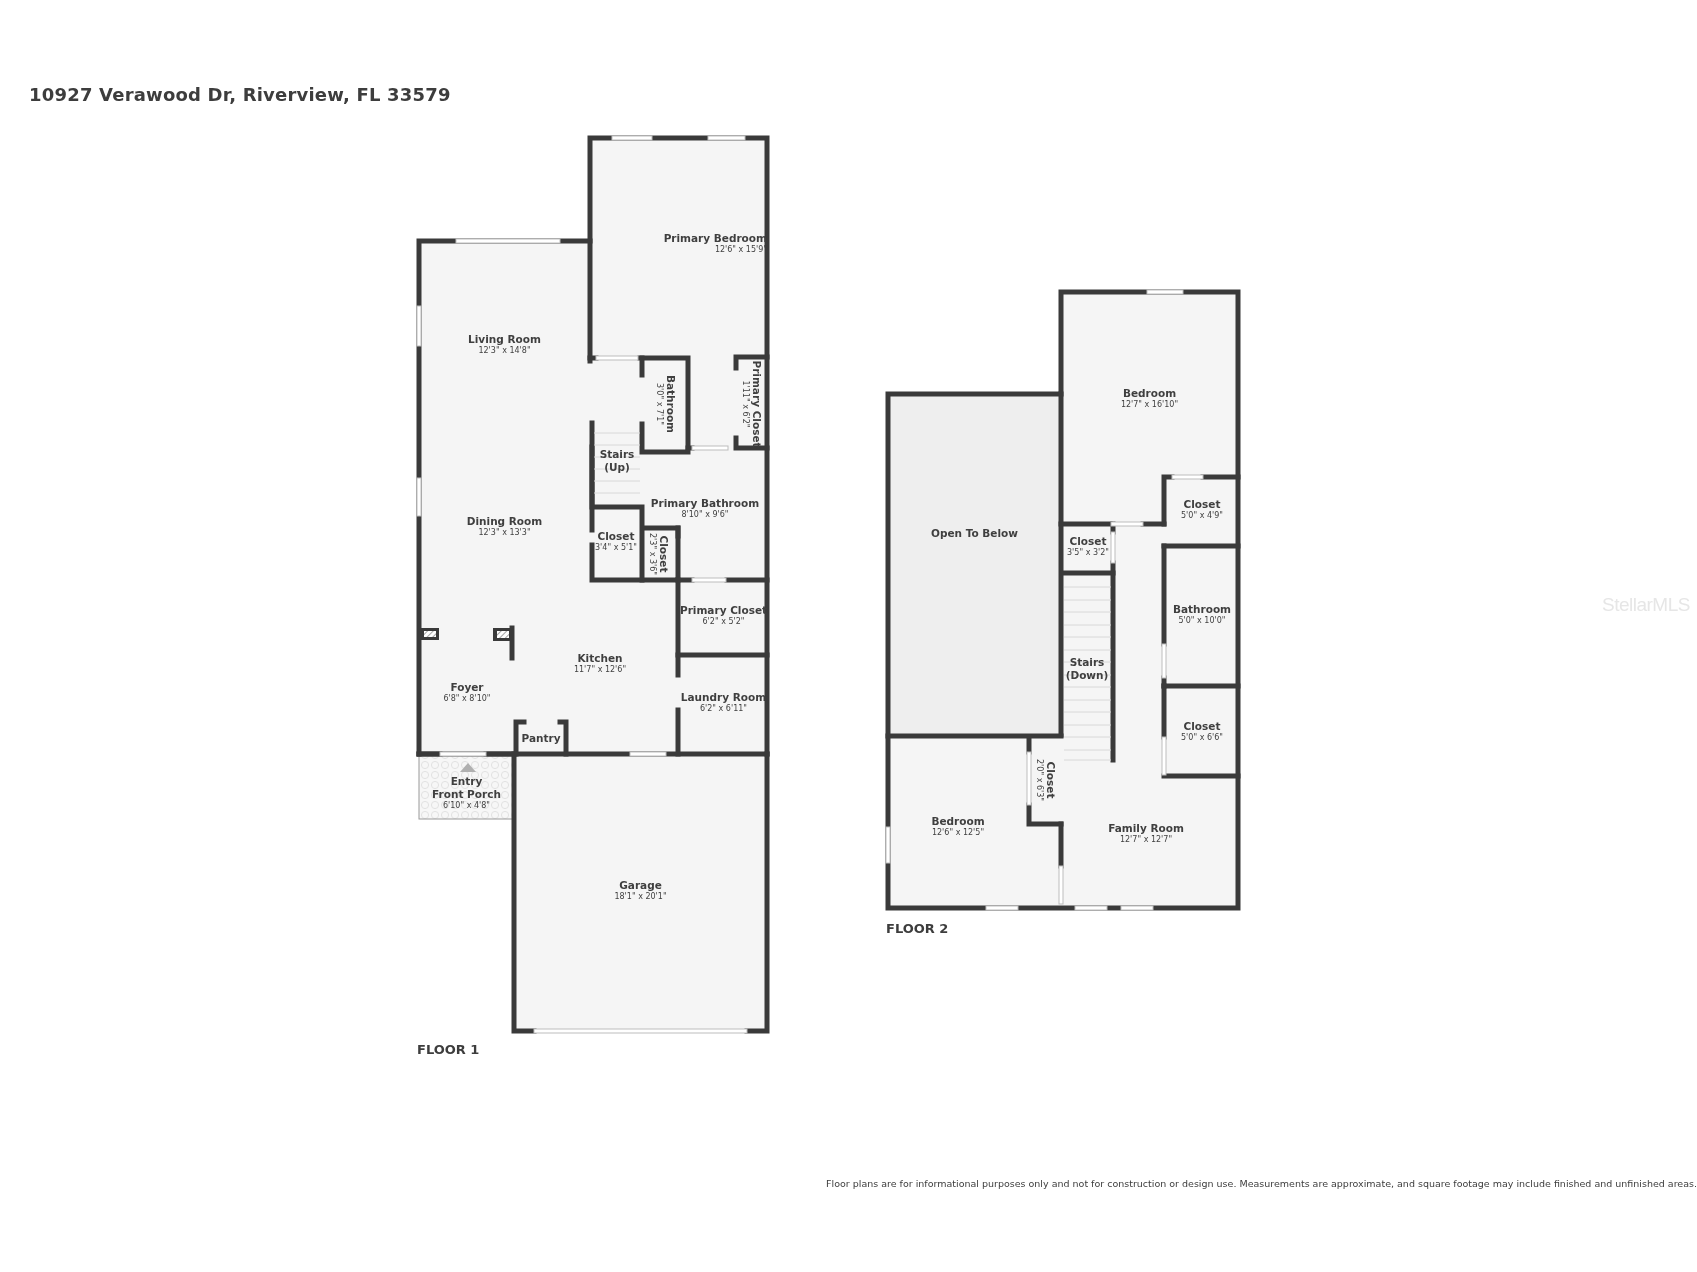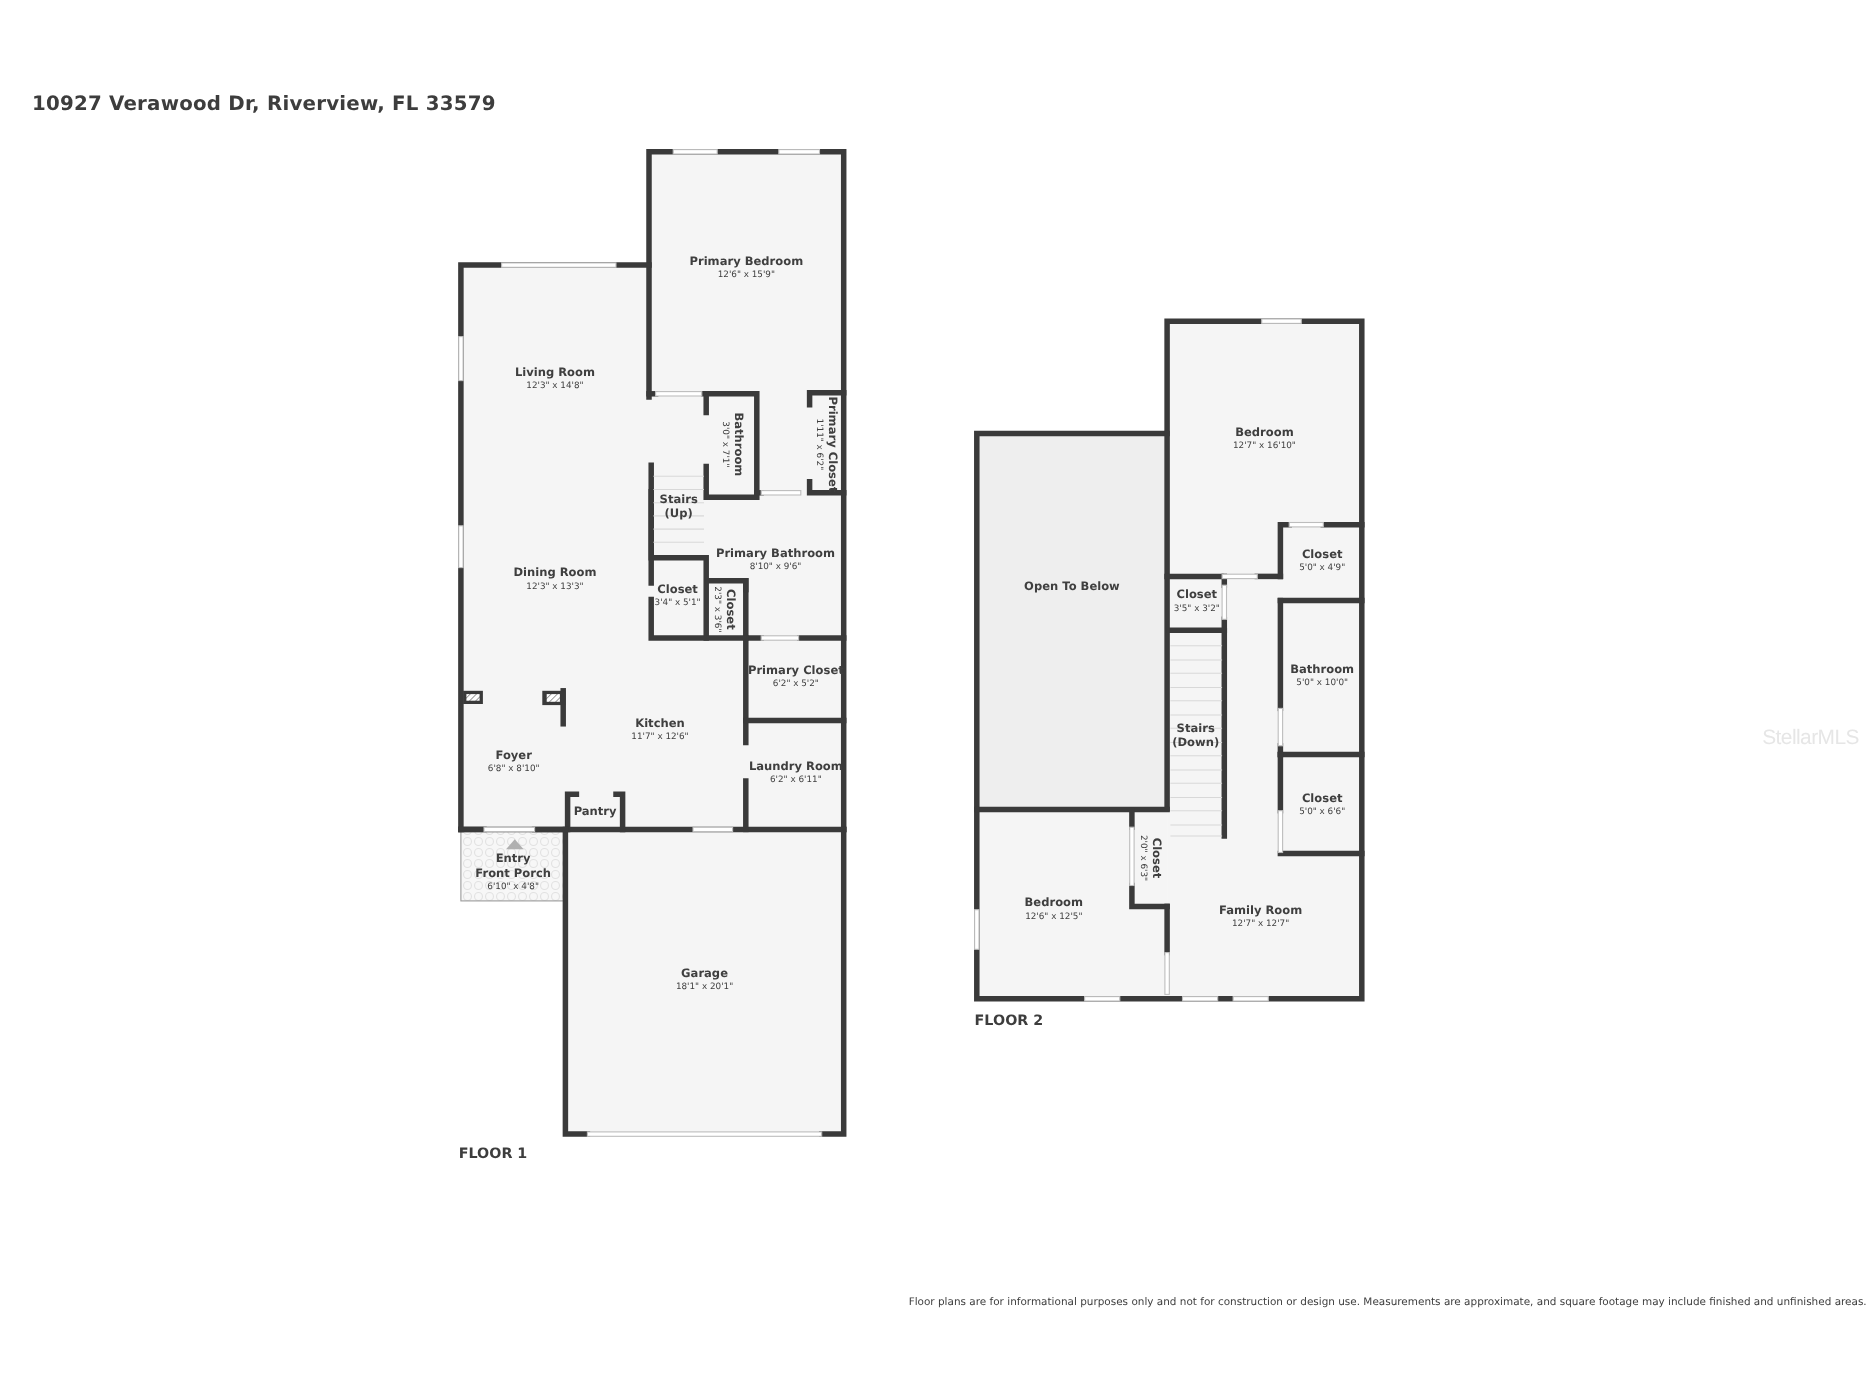--- a/index.html
+++ b/index.html
@@ -1,20 +1,20 @@
 <!DOCTYPE html>
 <html><head>
 <meta charset="utf-8">
 <style>
   html,body{margin:0;padding:0;background:#ffffff;}
   body{width:1697px;height:1272px;position:relative;overflow:hidden;font-family:"DejaVu Sans","Liberation Sans",sans-serif;color:#3f3f3f;}
   .title{position:absolute;left:29px;top:84px;font-size:18px;font-weight:bold;color:#3d3d3d;letter-spacing:0.2px;}
   .floor-label{position:absolute;font-size:13px;font-weight:bold;color:#3d3d3d;}
   .disclaimer{position:absolute;left:0;width:1697px;top:1178px;text-align:right;font-size:9.5px;font-weight:normal;color:#3d3d3d;}
-  .watermark{position:absolute;left:1602px;top:660px;font-size:19px;color:#e6e6e6;letter-spacing:-0.5px;font-family:"Liberation Sans",sans-serif;}
+  .watermark{position:absolute;left:1602px;top:594px;font-size:19px;color:#e6e6e6;letter-spacing:-0.5px;font-family:"Liberation Sans",sans-serif;}
   svg.plan{position:absolute;left:0;top:0;}
   .room{position:absolute;display:flex;flex-direction:column;align-items:center;justify-content:center;text-align:center;}
   .room .name{font-size:10.5px;font-weight:bold;color:#3f3f3f;line-height:1.25;white-space:nowrap;}
   .room .dim{font-size:8px;color:#3f3f3f;line-height:1.3;white-space:nowrap;}
   .room.vert{transform:rotate(90deg);}
 </style>
 </head>
 <body>
 
 <div class="title">10927 Verawood Dr, Riverview, FL 33579</div>
@@ -174,21 +174,21 @@
       <line x1="1064" y1="700" x2="1111" y2="700"></line>
       <line x1="1064" y1="712" x2="1111" y2="712"></line>
       <line x1="1064" y1="725" x2="1111" y2="725"></line>
       <line x1="1064" y1="737" x2="1111" y2="737"></line>
       <line x1="1064" y1="750" x2="1111" y2="750"></line>
       <line x1="1064" y1="760" x2="1111" y2="760"></line>
     </g>
   </g>
 </svg>
 
-<div class="room" style="left:590px;top:232px;width:177px;">
+<div class="room" style="left:590px;top:232px;width:177px;align-items:flex-end;">
   <span class="name">Primary Bedroom</span>
   <span class="dim">12'6" x 15'9"</span>
 </div>
 <div class="room" style="left:419px;top:333px;width:171px;">
   <span class="name">Living Room</span>
   <span class="dim">12'3" x 14'8"</span>
 </div>
 <div class="room vert" style="left:622px;top:392px;width:86px;height:24px;">
   <span class="name">Bathroom</span>
   <span class="dim">3'0" x 7'1"</span>

